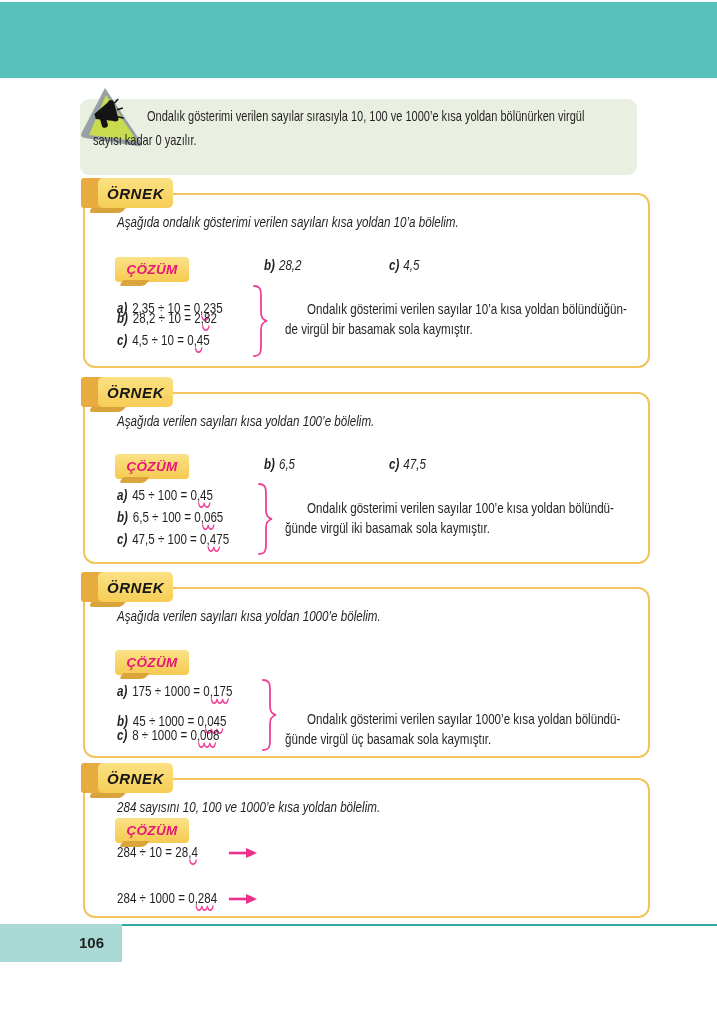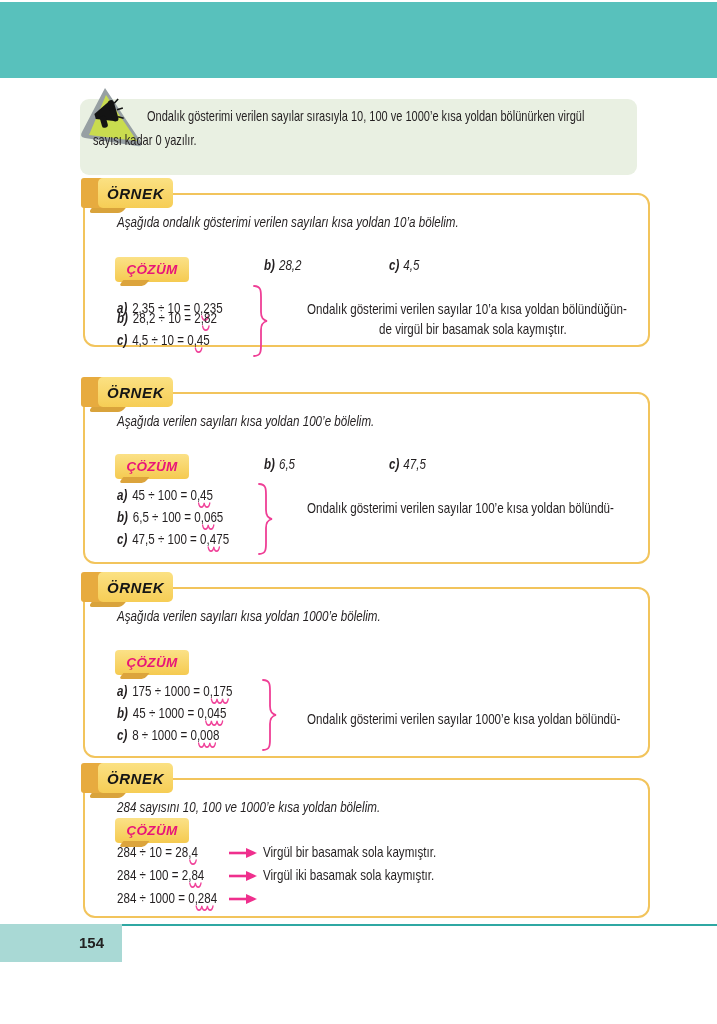--- a/index.html
+++ b/index.html
@@ -36,21 +36,21 @@
   .item b{font-style:italic;margin-right:5px;}
   .iv{font-style:italic;}
 
   .sol{position:absolute;left:32px;height:18px;line-height:18px;font-size:14.5px;}
   .sol .lbl{font-weight:bold;font-style:italic;margin-right:6px;}
   .tail{position:relative;display:inline-block;}
   .squig{position:absolute;left:0;bottom:-5px;}
 
   .brace{position:absolute;}
   .note{position:absolute;font-size:14.5px;}
-  .note .nl{height:20px;line-height:20px;text-align:center;}
+  .note .nl{height:20px;line-height:20px;}
   .ind{margin-left:22px;}
 
   .row4{position:absolute;left:0;right:0;height:18px;line-height:18px;font-size:14.5px;}
   .row4 .eq{position:absolute;left:32px;top:0;}
   .row4 .arrow{position:absolute;left:143px;top:4px;}
   .row4 .rnote{position:absolute;left:178px;top:0;}
 
   
   .botline{position:absolute;left:120px;right:0;top:924px;height:2px;background:#2fa8a3;}
   .pagenum{position:absolute;left:0;top:924px;width:122px;height:38px;background:#a9d9d5;font-weight:bold;font-size:15px;line-height:38px;text-align:right;padding-right:18px;box-sizing:border-box;color:#222;}
@@ -77,21 +77,21 @@
       <div class="info-line"><span class="cond76 info-ind">Ondalık gösterimi verilen sayılar sırasıyla 10, 100 ve 1000’e kısa yoldan bölünürken virgül</span></div>
       <div class="info-line"><span class="cond76">sayısı kadar 0 yazılır.</span></div>
     </div>
   </div>
 
   <div class="ornek" style="top:178px">
     <div class="fold"></div>
     <div class="dk"></div>
     <div class="mn">ÖRNEK</div>
   </div>
-  <section class="exbox" style="top:193px;height:154px">
+  <section class="exbox" style="top:193px;height:175px">
     <div class="intro" style="top:18px"><span class="cond">Aşağıda ondalık gösterimi verilen sayıları kısa yoldan 10’a bölelim.</span></div>
     <div class="items" style="top:41px">
       <span class="item" style="left:32px"><span class="cond"><b>a)</b><span class="iv">2,35</span></span></span>
       <span class="item" style="left:179px"><span class="cond"><b>b)</b><span class="iv">28,2</span></span></span>
       <span class="item" style="left:304px"><span class="cond"><b>c)</b><span class="iv">4,5</span></span></span>
     </div>
     <div class="cozum" style="top:62px">
         <span>ÇÖZÜM</span>
       </div>
     <div class="sol" style="top:104px"><span class="cond"><span class="lbl">a)</span><span>2,35 ÷ 10 = 0</span><span class="tail"><span>,235</span><svg class="squig" width="12" height="8">
@@ -134,47 +134,49 @@
               <path d="M2,2 C3,7.5 8,7.5 9,2 C10,7.5 15,7.5 16,2" stroke="#f0439a" stroke-width="1.6" fill="none" stroke-linecap="round"></path>
             </svg></span></span></div>
     <div class="sol" style="top:136px"><span class="cond"><span class="lbl">c)</span><span>47,5 ÷ 100 = 0</span><span class="tail"><span>,475</span><svg class="squig" width="19" height="8">
               <path d="M2,2 C3,7.5 8,7.5 9,2 C10,7.5 15,7.5 16,2" stroke="#f0439a" stroke-width="1.6" fill="none" stroke-linecap="round"></path>
             </svg></span></span></div>
     <svg class="brace" style="left:172px;top:88px" width="16" height="74" viewBox="0 0 16 74">
         <path d="M2,2 C9,2 9,7 9,13 L9,28 C9,34 11,36 15,37 C11,38 9,40 9,46 L9,61 C9,67 9,72 2,72" fill="none" stroke="#ef3f96" stroke-width="1.8" stroke-linecap="round"></path>
       </svg>
     <div class="note" style="left:200px;top:104px">
       <div class="nl"><span class="cond ind">Ondalık gösterimi verilen sayılar 100’e kısa yoldan bölündü-</span></div>
+      <div class="nl"><span class="cond">ğünde virgül iki basamak sola kaymıştır.</span></div>
     </div>
   </section>
 
   <div class="ornek" style="top:572px">
     <div class="fold"></div>
     <div class="dk"></div>
     <div class="mn">ÖRNEK</div>
   </div>
   <section class="exbox" style="top:587px;height:171px">
     <div class="intro" style="top:18px"><span class="cond">Aşağıda verilen sayıları kısa yoldan 1000’e bölelim.</span></div>
     <div class="cozum" style="top:61px">
         <span>ÇÖZÜM</span>
       </div>
     <div class="sol" style="top:93px"><span class="cond"><span class="lbl">a)</span><span>175 ÷ 1000 = 0</span><span class="tail"><span>,175</span><svg class="squig" width="26" height="8">
               <path d="M2,2 C3,7.5 8,7.5 9,2 C10,7.5 15,7.5 16,2 C17,7.5 22,7.5 23,2" stroke="#f0439a" stroke-width="1.6" fill="none" stroke-linecap="round"></path>
             </svg></span></span></div>
-    <div class="sol" style="top:115px"><span class="cond"><span class="lbl">b)</span><span>45 ÷ 1000 = 0</span><span class="tail"><span>,045</span><svg class="squig" width="26" height="8">
+    <div class="sol" style="top:123px"><span class="cond"><span class="lbl">b)</span><span>45 ÷ 1000 = 0</span><span class="tail"><span>,045</span><svg class="squig" width="26" height="8">
               <path d="M2,2 C3,7.5 8,7.5 9,2 C10,7.5 15,7.5 16,2 C17,7.5 22,7.5 23,2" stroke="#f0439a" stroke-width="1.6" fill="none" stroke-linecap="round"></path>
             </svg></span></span></div>
     <div class="sol" style="top:137px"><span class="cond"><span class="lbl">c)</span><span>8 ÷ 1000 = 0</span><span class="tail"><span>,008</span><svg class="squig" width="26" height="8">
               <path d="M2,2 C3,7.5 8,7.5 9,2 C10,7.5 15,7.5 16,2 C17,7.5 22,7.5 23,2" stroke="#f0439a" stroke-width="1.6" fill="none" stroke-linecap="round"></path>
             </svg></span></span></div>
     <svg class="brace" style="left:176px;top:89px" width="16" height="74" viewBox="0 0 16 74">
         <path d="M2,2 C9,2 9,7 9,13 L9,28 C9,34 11,36 15,37 C11,38 9,40 9,46 L9,61 C9,67 9,72 2,72" fill="none" stroke="#ef3f96" stroke-width="1.8" stroke-linecap="round"></path>
       </svg>
     <div class="note" style="left:200px;top:120px">
       <div class="nl"><span class="cond ind">Ondalık gösterimi verilen sayılar 1000’e kısa yoldan bölündü-</span></div>
+      <div class="nl"><span class="cond">ğünde virgül üç basamak sola kaymıştır.</span></div>
     </div>
   </section>
 
   <div class="ornek" style="top:763px">
     <div class="fold"></div>
     <div class="dk"></div>
     <div class="mn">ÖRNEK</div>
   </div>
   <section class="exbox" style="top:778px;height:140px">
     <div class="intro" style="top:18px"><span class="cond">284 sayısını 10, 100 ve 1000’e kısa yoldan bölelim.</span></div>
@@ -183,39 +185,28 @@
       </div>
 
     <div class="row4" style="top:63px">
       <span class="eq"><span class="cond"><span>284 ÷ 10 = 28</span><span class="tail"><span>,4</span><svg class="squig" width="12" height="8">
                 <path d="M2,2 C3,7.5 9,7.5 10,2" stroke="#f0439a" stroke-width="1.6" fill="none" stroke-linecap="round"></path>
               </svg></span></span></span>
       <svg class="arrow" width="30" height="12" viewBox="0 0 30 12">
           <path d="M1,6 H19" stroke="#ef2f8d" stroke-width="2.6"></path>
           <path d="M18,1 L29,6 L18,11 Z" fill="#ef2f8d"></path>
         </svg>
-      <span class="rnote"><span class="cond">Virgül bir basamak sola kaymıştır.</span></span>
-    </div>
-    <div class="row4" style="top:86px">
-      <span class="eq"><span class="cond"><span>284 ÷ 100 = 2</span><span class="tail"><span>,84</span><svg class="squig" width="19" height="8">
-                <path d="M2,2 C3,7.5 8,7.5 9,2 C10,7.5 15,7.5 16,2" stroke="#f0439a" stroke-width="1.6" fill="none" stroke-linecap="round"></path>
-              </svg></span></span></span>
-      <svg class="arrow" width="30" height="12" viewBox="0 0 30 12">
-          <path d="M1,6 H19" stroke="#ef2f8d" stroke-width="2.6"></path>
-          <path d="M18,1 L29,6 L18,11 Z" fill="#ef2f8d"></path>
-        </svg>
-      <span class="rnote"><span class="cond">Virgül iki basamak sola kaymıştır.</span></span>
     </div>
     <div class="row4" style="top:109px">
       <span class="eq"><span class="cond"><span>284 ÷ 1000 = 0</span><span class="tail"><span>,284</span><svg class="squig" width="26" height="8">
                 <path d="M2,2 C3,7.5 8,7.5 9,2 C10,7.5 15,7.5 16,2 C17,7.5 22,7.5 23,2" stroke="#f0439a" stroke-width="1.6" fill="none" stroke-linecap="round"></path>
               </svg></span></span></span>
       <svg class="arrow" width="30" height="12" viewBox="0 0 30 12">
           <path d="M1,6 H19" stroke="#ef2f8d" stroke-width="2.6"></path>
           <path d="M18,1 L29,6 L18,11 Z" fill="#ef2f8d"></path>
         </svg>
     </div>
   </section>
 
   <div class="botline"></div>
-  <div class="pagenum">154</div>
+  <div class="pagenum">106</div>
 
 </div>
 
 </body></html>

